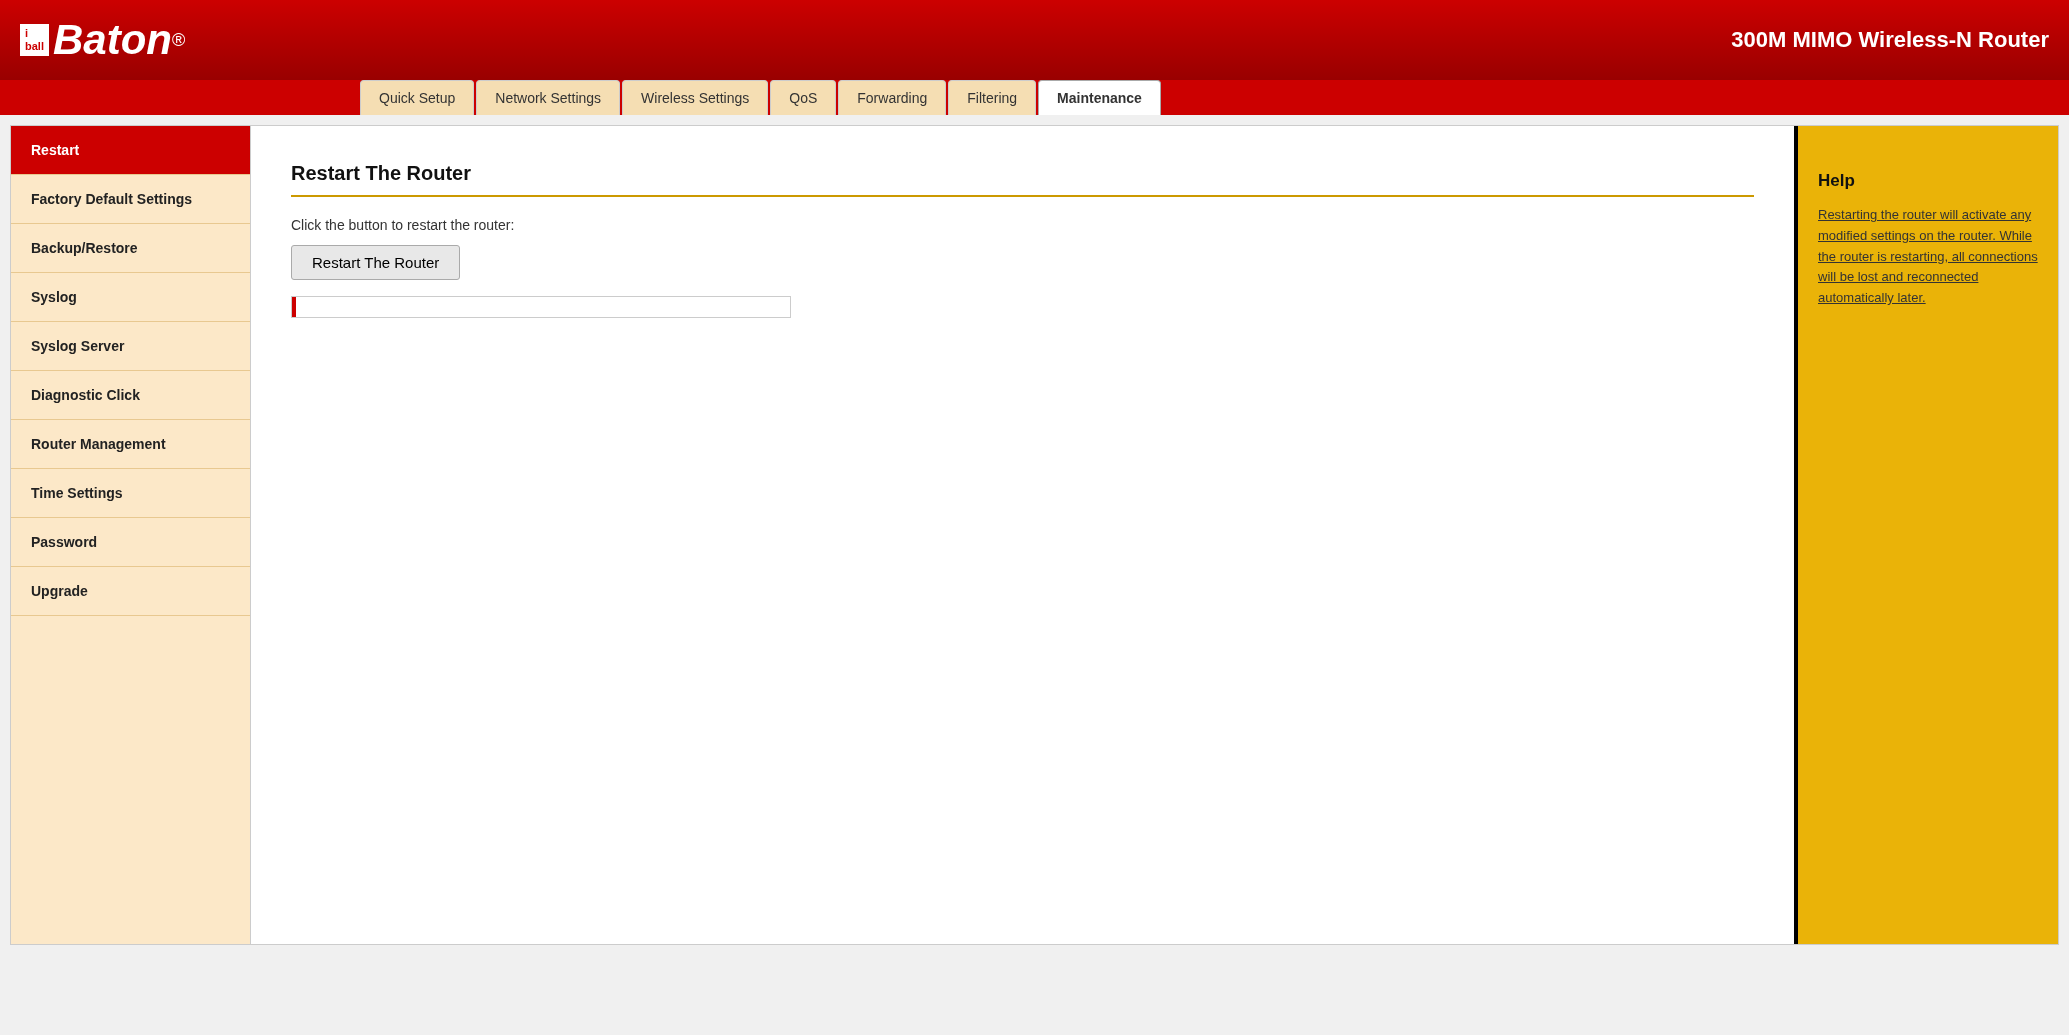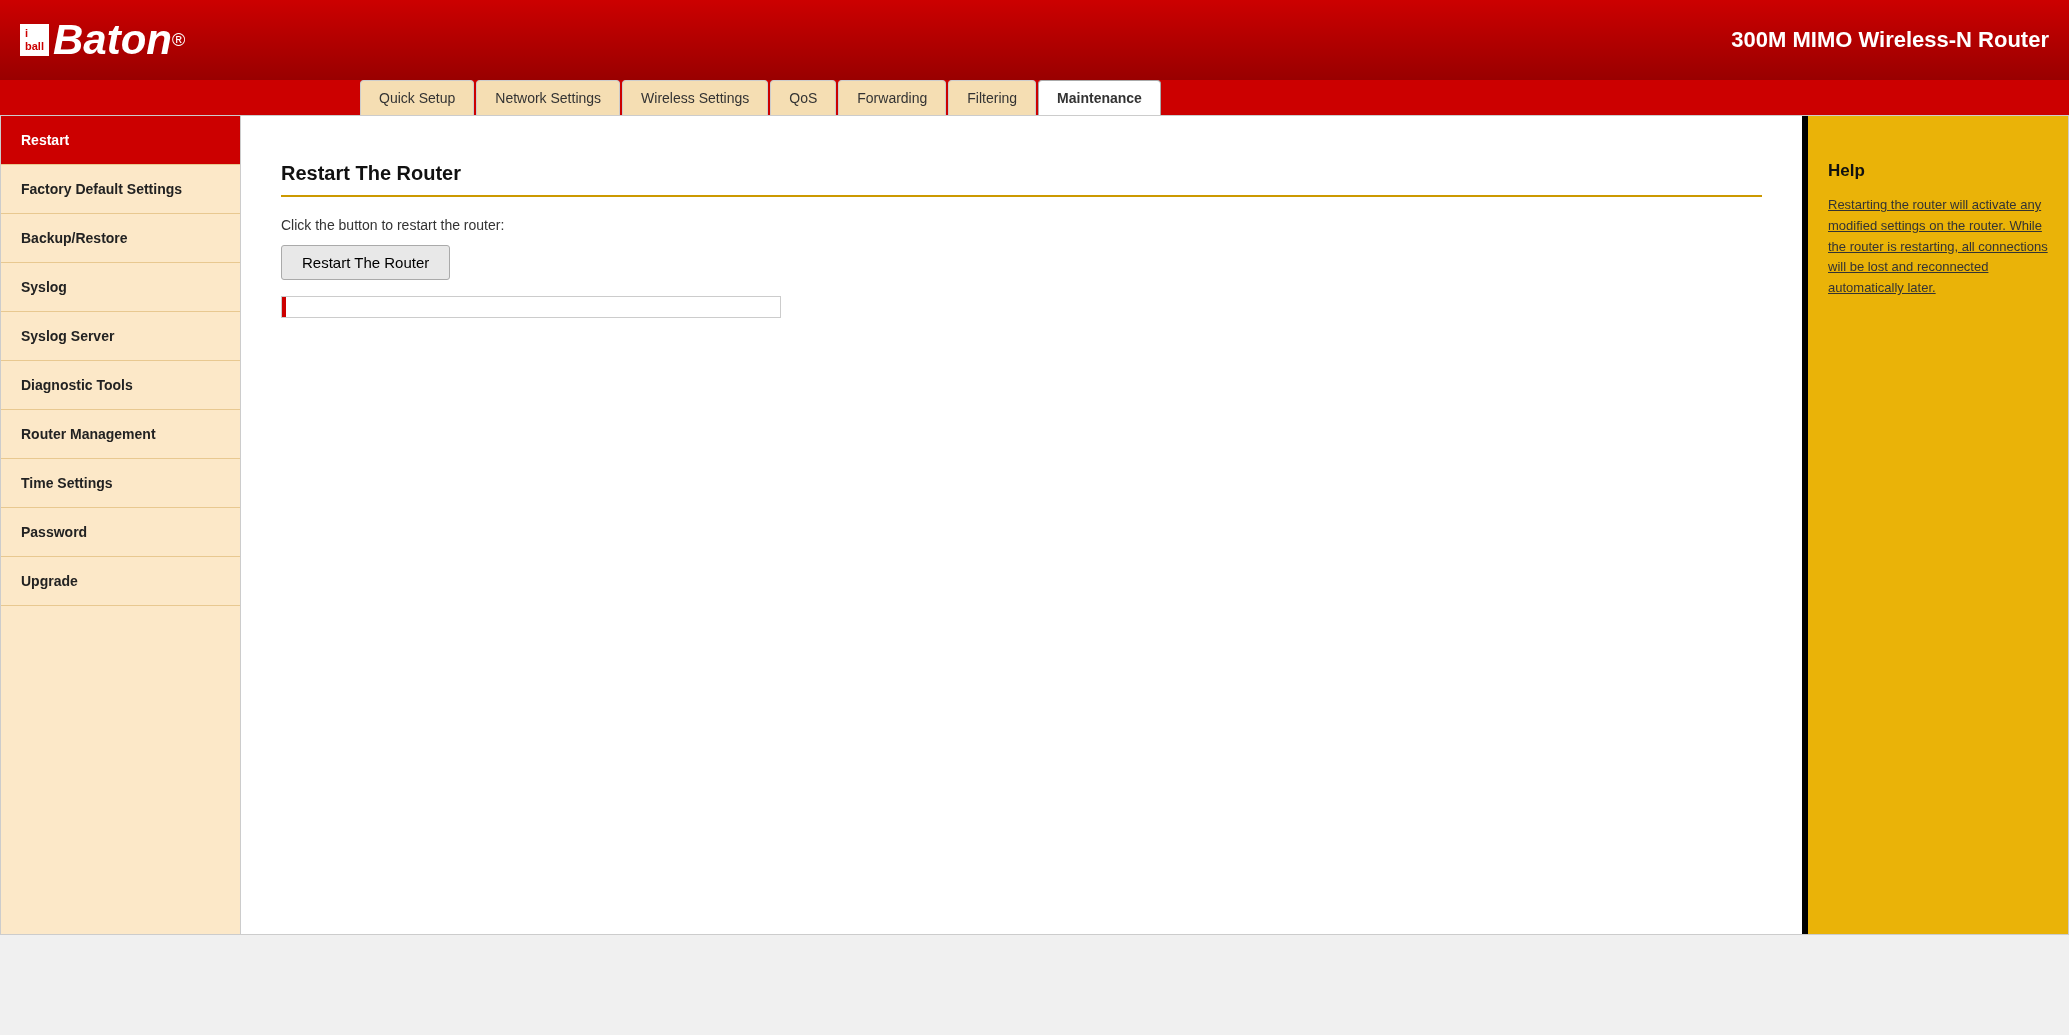--- a/index.html
+++ b/index.html
@@ -69,20 +69,21 @@
     }
     .nav-tab.active {
       background: white;
       border-color: #aaa;
       font-weight: bold;
     }
 
     
     .main-container {
       display: flex;
+      margin: 10px;
       background: white;
       border: 1px solid #ccc;
       min-height: 820px;
     }
 
     
     .sidebar {
       width: 240px;
       min-width: 240px;
       background: #fce8c8;
@@ -97,23 +98,23 @@
       font-size: 14px;
     }
     .sidebar-item.active {
       background: #cc0000;
       color: white;
     }
 
     
     .content-area {
       flex: 1;
-      padding: 46px 40px;
-      background: white;
-      border-right: 6px solid #000000;
+      padding: 36px 40px;
+      background: white;
+      border-right: 4px solid #000000;
     }
     .section-title {
       font-size: 20px;
       font-weight: bold;
       color: #111;
       padding-bottom: 10px;
       border-bottom: 2px solid #cc9900;
       margin-bottom: 20px;
     }
     .instruction-text {
@@ -191,21 +192,21 @@
 </div>
 
 <div class="main-container">
 
   <div class="sidebar">
     <div class="sidebar-item active">Restart</div>
     <div class="sidebar-item">Factory Default Settings</div>
     <div class="sidebar-item">Backup/Restore</div>
     <div class="sidebar-item">Syslog</div>
     <div class="sidebar-item">Syslog Server</div>
-    <div class="sidebar-item">Diagnostic Tools</div>
+    <div class="sidebar-item">Diagnostic Click</div>
     <div class="sidebar-item">Router Management</div>
     <div class="sidebar-item">Time Settings</div>
     <div class="sidebar-item">Password</div>
     <div class="sidebar-item">Upgrade</div>
   </div>
 
   <div class="content-area">
     <div class="section-title">Restart The Router</div>
     <p class="instruction-text">Click the button to restart the router:</p>
     <button class="restart-button">Restart The Router</button>

